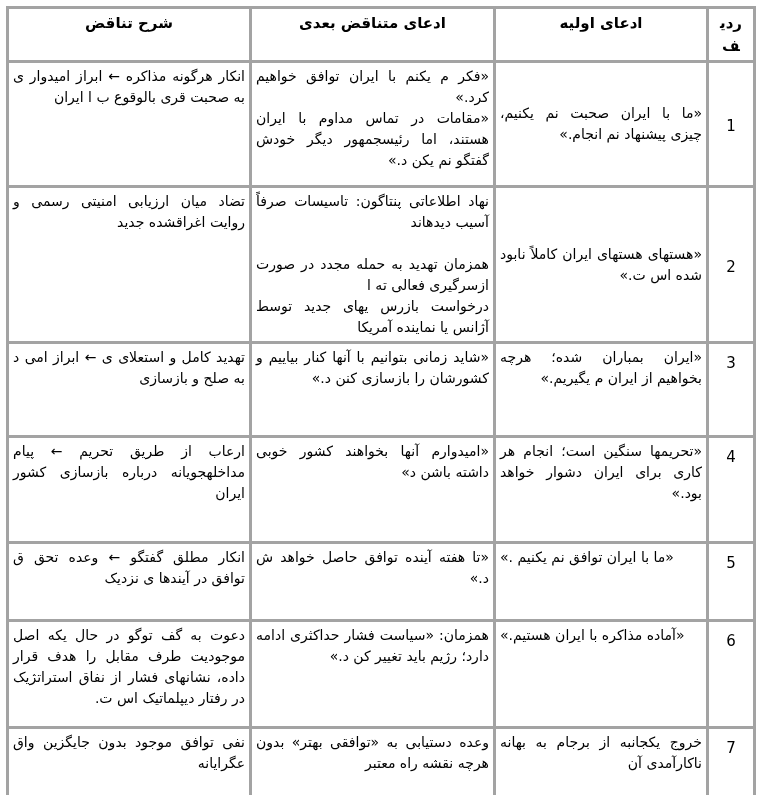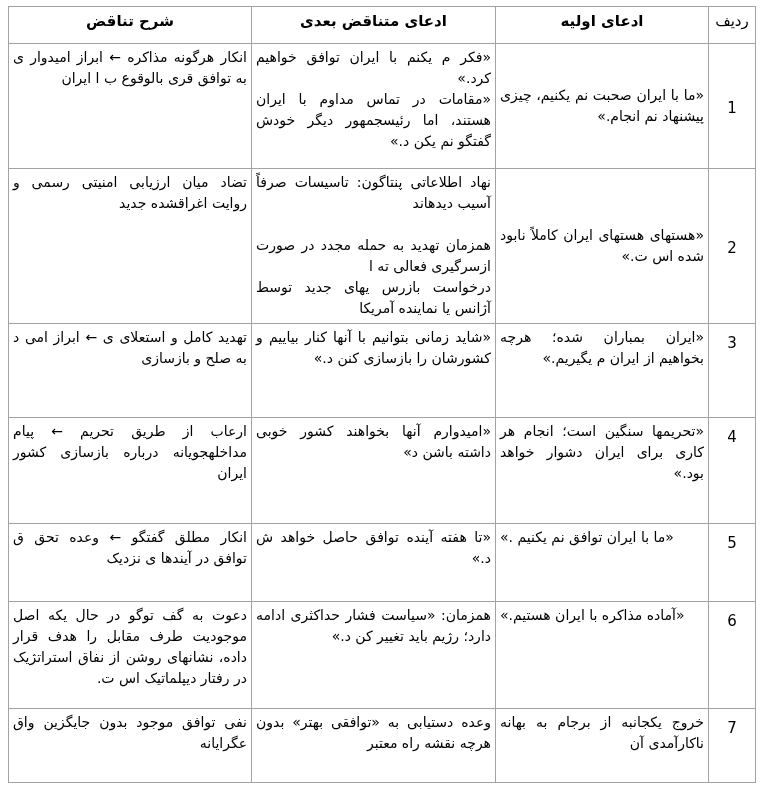--- a/index.html
+++ b/index.html
@@ -20,37 +20,37 @@
     border-collapse: collapse;
     table-layout: fixed;
     width: 747px;
   }
   col.c-num   { width: 47px; }
   col.c-init  { width: 213px; }
   col.c-later { width: 244px; }
   col.c-desc  { width: 243px; }
 
   th, td {
-    border: 1px solid #a3a3a3;
+    border: 3px solid #a3a3a3;
     padding: 3px 4px;
     font-size: 14px;
     line-height: 1.5;
     vertical-align: top;
     word-wrap: break-word;
     overflow: hidden;
   }
   thead th {
     font-weight: bold;
     text-align: center;
     font-size: 15px;
     height: 30px;
     padding-top: 3px;
     vertical-align: top;
   }
-  thead th.col-num { font-weight: normal; margin-left: 48px; }
+  thead th.col-num { font-weight: bold; margin-left: 48px; }
 
   td.num {
     text-align: center;
     font-size: 15px;
     padding-top: 8px;
   }
   td.cell {
     text-align: justify;
     white-space: pre-line;
   }
@@ -83,21 +83,21 @@
         <th>ادعای متناقض بعدی</th>
         <th>شرح تناقض</th>
       </tr>
     </thead>
     <tbody>
       <tr class="r1">
         <td class="num va-mid">1</td>
         <td class="cell va-mid">«ما با ایران صحبت نم یکنیم، چیزی پیشنهاد نم انجام.»</td>
         <td class="cell">«فکر م یکنم با ایران توافق خواهیم کرد.»
 «مقامات در تماس مداوم با ایران هستند، اما رئیسجمهور دیگر خودش گفتگو نم یکن د.»</td>
-        <td class="cell">انکار هرگونه مذاکره ← ابراز امیدوار ی به توافق قری بالوقوع ب ا ایران</td>
+        <td class="cell">انکار هرگونه مذاکره ← ابراز امیدوار ی به صحبت قری بالوقوع ب ا ایران</td>
       </tr>
       <tr class="r2">
         <td class="num va-mid">2</td>
         <td class="cell va-mid">«هستهای هستهای ایران کاملاً نابود شده اس ت.»</td>
         <td class="cell">نهاد اطلاعاتی پنتاگون: تاسیسات صرفاً آسیب دیدهاند
 
 همزمان تهدید به حمله مجدد در صورت ازسرگیری فعالی ته ا
 درخواست بازرس یهای جدید توسط آژانس یا نماینده آمریکا</td>
         <td class="cell">تضاد میان ارزیابی امنیتی رسمی و روایت اغراقشده جدید</td>
       </tr>
@@ -116,21 +116,21 @@
       <tr class="r5">
         <td class="num">5</td>
         <td class="cell al-center">«ما با ایران توافق نم یکنیم .»</td>
         <td class="cell">«تا هفته آینده توافق حاصل خواهد ش د.»</td>
         <td class="cell">انکار مطلق گفتگو ← وعده تحق ق توافق در آیندها ی نزدیک</td>
       </tr>
       <tr class="r6">
         <td class="num">6</td>
         <td class="cell al-center">«آماده مذاکره با ایران هستیم.»</td>
         <td class="cell">همزمان: «سیاست فشار حداکثری ادامه دارد؛ رژیم باید تغییر کن د.»</td>
-        <td class="cell">دعوت به گف توگو در حال یکه اصل موجودیت طرف مقابل را هدف قرار داده، نشانهای روشن از نفاق استراتژیک در رفتار دیپلماتیک اس ت.</td>
+        <td class="cell">دعوت به گف توگو در حال یکه اصل موجودیت طرف مقابل را هدف قرار داده، نشانهای فشار از نفاق استراتژیک در رفتار دیپلماتیک اس ت.</td>
       </tr>
       <tr class="r7">
         <td class="num">7</td>
         <td class="cell">خروج یکجانبه از برجام به بهانه ناکارآمدی آن</td>
         <td class="cell">وعده دستیابی به «توافقی بهتر» بدون هرچه نقشه راه معتبر</td>
         <td class="cell">نفی توافق موجود بدون جایگزین واق عگرایانه</td>
       </tr>
     </tbody>
   </table>
 </div>

